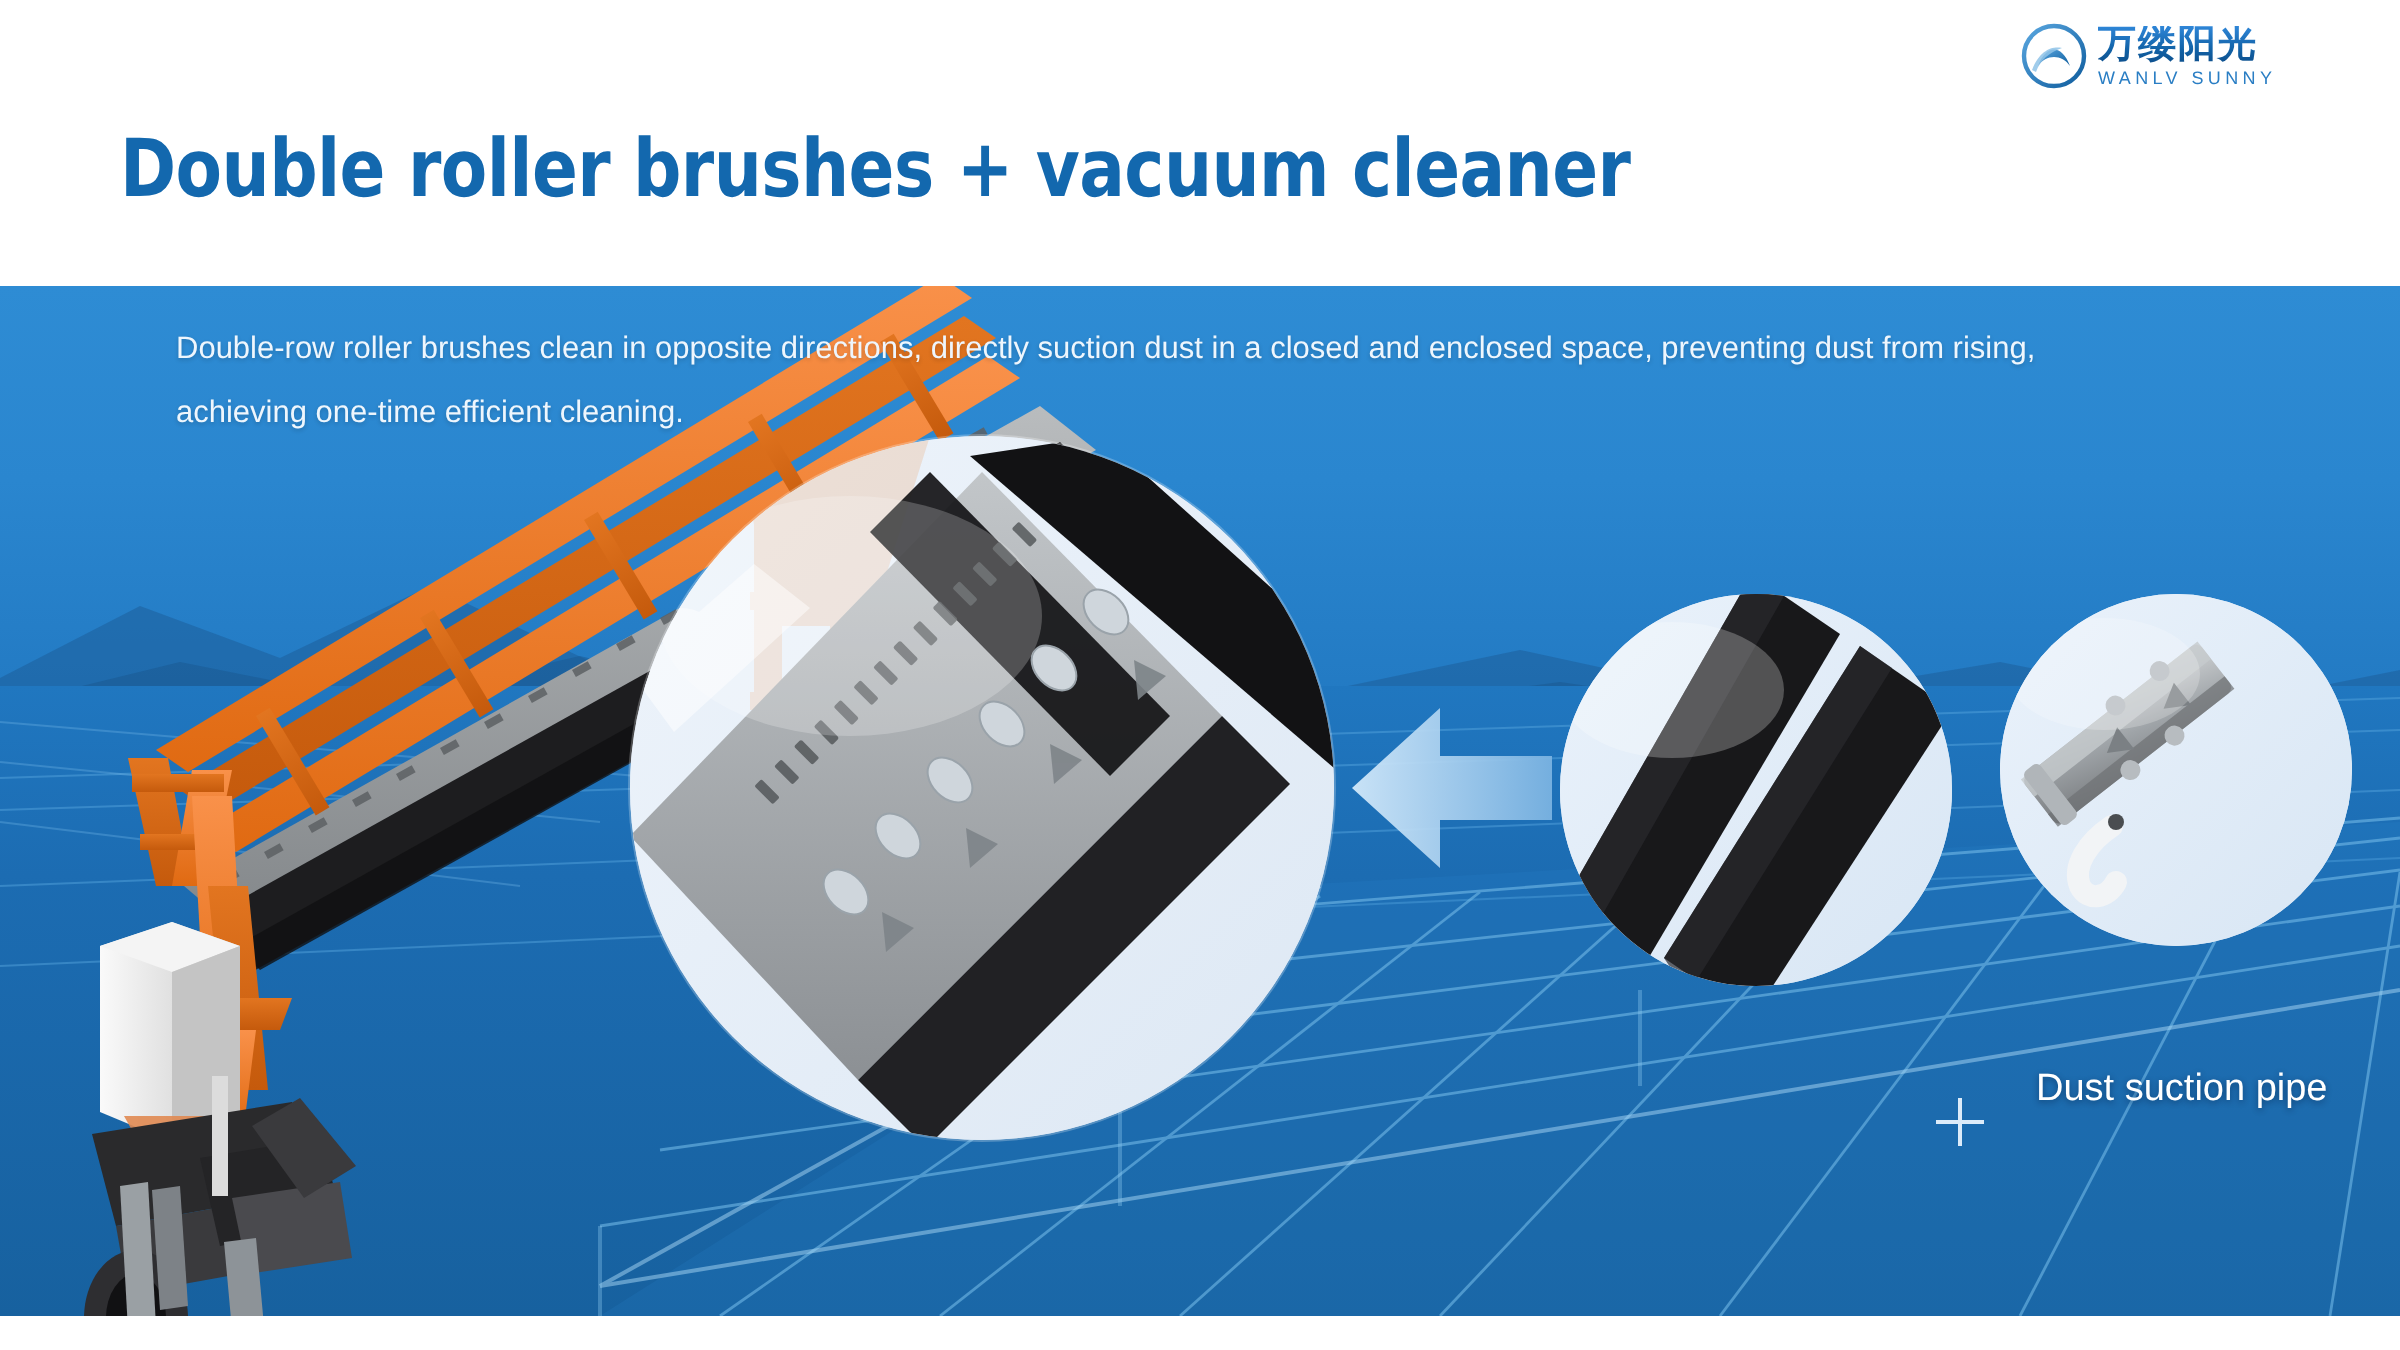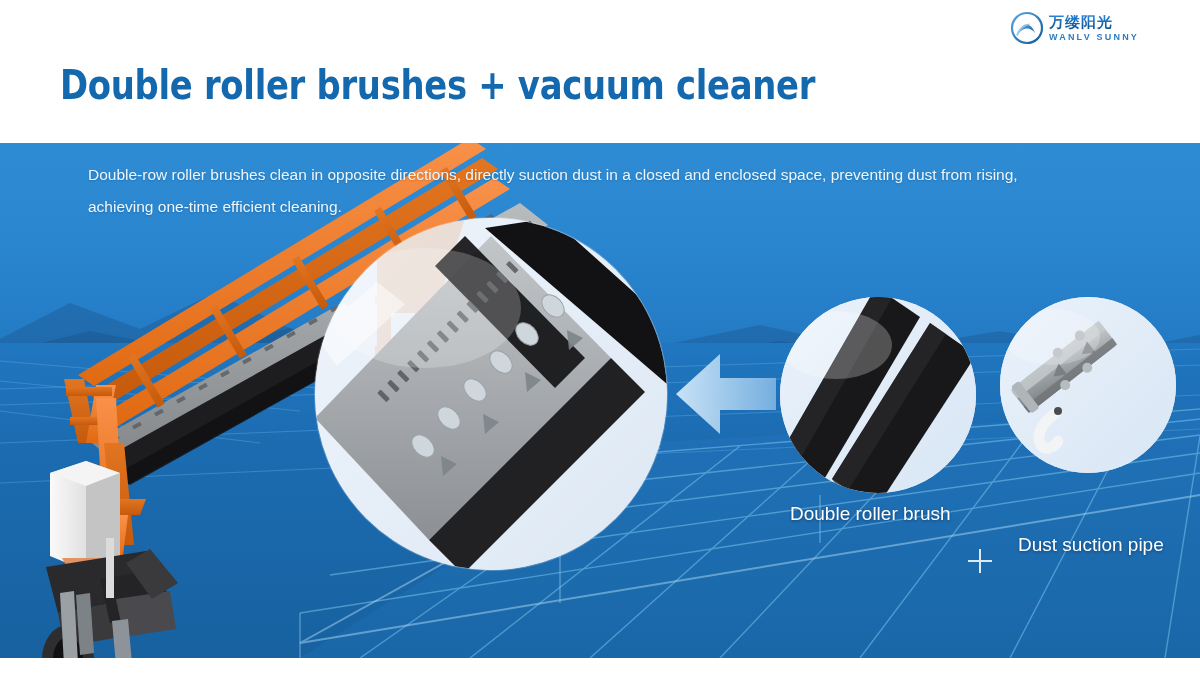--- a/index.html
+++ b/index.html
@@ -9,28 +9,28 @@
     background:#ffffff;
   }
   .slide{position:relative;width:1200px;height:675px;overflow:hidden;background:#fff;}
 
   
   .header{position:absolute;left:0;top:0;width:1200px;height:160px;background:#ffffff;}
   .logo{position:absolute;right:14px;top:6px;width:176px;height:44px;display:flex;align-items:center;}
   .logo-mark{position:relative;width:34px;height:34px;flex:0 0 34px;margin-right:5px;}
   .logo-text{display:flex;flex-direction:column;justify-content:center;line-height:1;}
   .logo-cn{
-    font-size:15px;font-weight:bold;letter-spacing:1px;
+    font-size:19px;font-weight:bold;letter-spacing:1px;
     background:linear-gradient(180deg,#2f86d8 0%,#1263a8 60%,#0d4f8c 100%);
     -webkit-background-clip:text;background-clip:text;color:#1667ae;
     -webkit-text-fill-color:transparent;
     font-family:"DejaVu Sans", sans-serif;
   }
   .logo-en{
-    font-size:9px;font-weight:bold;letter-spacing:2.2px;color:#2a7ec4;
+    font-size:9px;font-weight:normal;letter-spacing:2.2px;color:#2a7ec4;
     margin-top:3px;
   }
   .title{
     position:absolute;left:60px;top:62px;
     font-size:40px;font-weight:bold;color:#1368ae;
     letter-spacing:-0.3px;
     font-family:"DejaVu Sans Condensed","Liberation Sans", sans-serif;
     transform:scaleX(0.94);transform-origin:left center;
     white-space:nowrap;
   }
@@ -430,17 +430,16 @@
 
           <path d="M56 116 C44 124, 36 136, 40 146 C44 154, 54 152, 58 144" stroke="#f2f4f6" stroke-width="11" fill="none" stroke-linecap="round"></path>
           <circle cx="58" cy="114" r="4" fill="#4a4d50"></circle>
           <ellipse cx="52" cy="40" rx="48" ry="28" fill="#ffffff" opacity=".22"></ellipse>
         </svg>
       </div>
     </div>
 
     <div class="plus"></div>
 
-    <div class="cap cap-brush">Double roller brush</div>
     <div class="cap cap-pipe">Dust suction pipe</div>
 
   </div>
 </div>
 
 </body></html>

